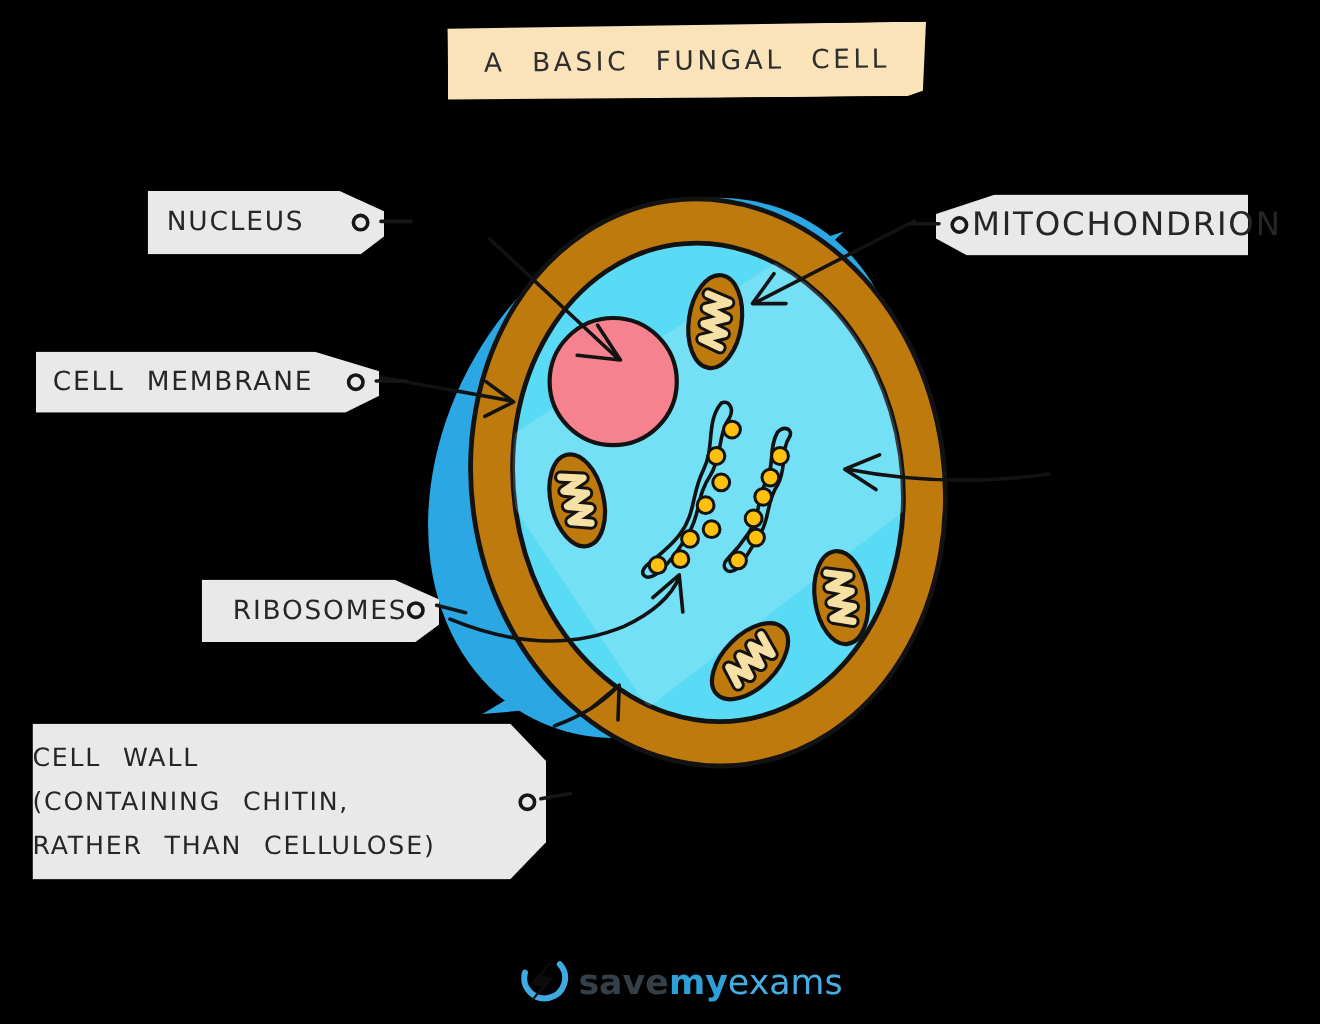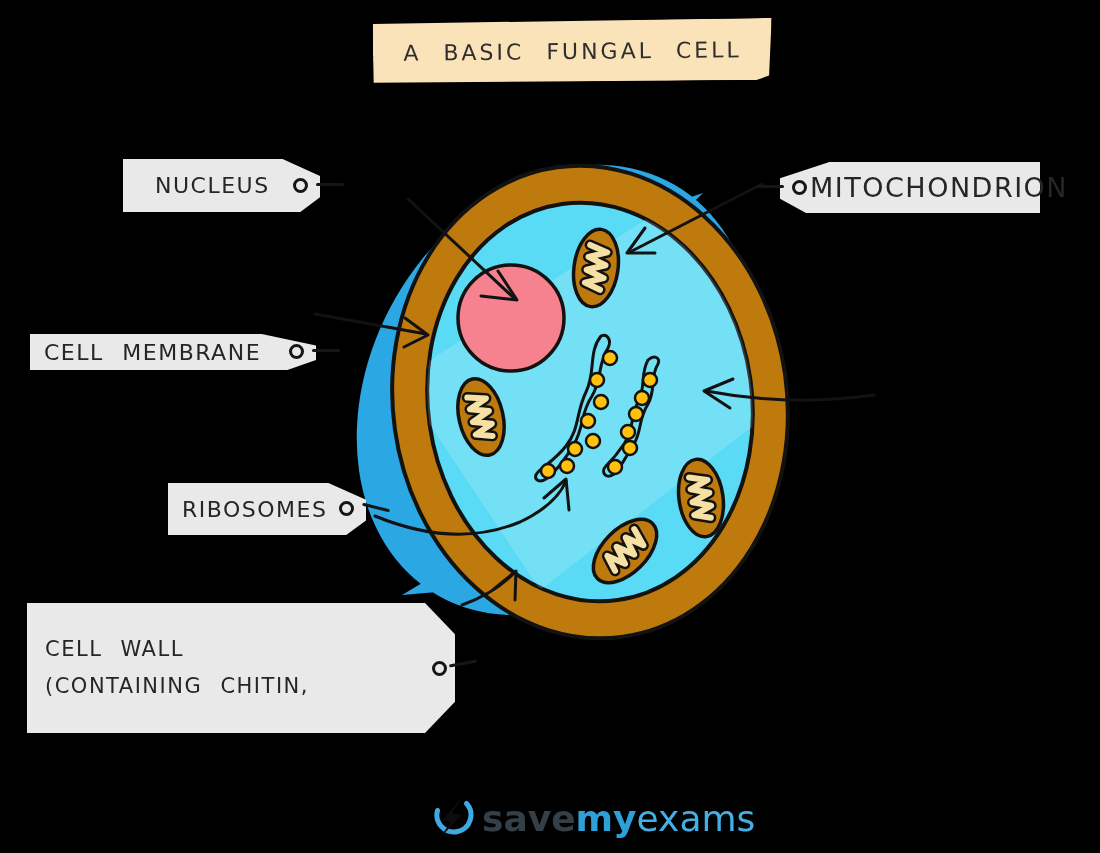--- a/index.html
+++ b/index.html
@@ -24,38 +24,38 @@
   .tag .txt{position:relative;z-index:1;font-size:22px;letter-spacing:1.5px;word-spacing:10px;
             white-space:nowrap;}
   .hole{position:absolute;width:9px;height:9px;border:3px solid #161616;border-radius:50%;
         z-index:2;background:transparent;}
   .tag.point-right .hole{right:12px;top:calc(50% - 8px);}
   .tag.point-left  .hole{left:12px;top:calc(50% - 8px);}
   .string{position:absolute;width:28px;height:3px;background:#161616;z-index:2;border-radius:2px;}
   .tag.point-right .string{right:-24px;top:calc(50% - 3px);}
   .tag.point-left  .string{left:-24px;top:calc(50% - 3px);}
 
-  #label-nucleus  {left:123px;top:159px;width:197px;height:53px;padding-left:32px;box-sizing:border-box;}
-  #label-membrane {left:30px; top:293px;width:286px;height:36px;padding-left:14px;box-sizing:border-box;margin-top:41px;}
-  #label-ribosomes{left:168px;top:483px;width:198px;height:52px;padding-left:14px;box-sizing:border-box;}
+  #label-nucleus  {left:123px;top:159px;width:197px;height:53px;padding-left:16px;box-sizing:border-box;}
+  #label-membrane {left:30px; top:293px;width:286px;height:51px;padding-left:14px;box-sizing:border-box;}
+  #label-ribosomes{left:168px;top:483px;width:198px;height:52px;padding-left:26px;box-sizing:border-box;}
   #label-ribosomes .string{transform:rotate(14deg);}
   #label-mito     {left:780px;top:162px;width:260px;height:51px;padding-left:30px;box-sizing:border-box;}
   #label-mito .txt{font-size:27px;}
   #label-cyto     {left:862px;top:366px;width:202px;height:52px;padding-left:42px;box-sizing:border-box;}
   #label-cyto .string{transform:rotate(10deg);}
   #label-cellwall {left:27px;top:603px;width:428px;height:130px;
                    flex-direction:column;align-items:flex-start;justify-content:center;
-                   padding-left:18px;box-sizing:border-box;}
+                   box-sizing:border-box;}
   #label-cellwall .txt{font-size:21px;line-height:37px;}
   #label-cellwall .hole{right:8px;top:calc(50% - 7px);}
   #label-cellwall .string{right:-22px;top:calc(50% - 6px);transform:rotate(-10deg);}
 
   
   #logo{position:absolute;left:430px;top:794px;display:flex;align-items:center;}
-  #logo .words{margin-left:8px;font-size:36px;letter-spacing:0px;}
+  #logo .words{margin-left:8px;font-size:29px;letter-spacing:0px;}
   #logo .w-save{color:#353f47;font-weight:600;}
   #logo .w-my{color:#2f9fd8;font-weight:700;}
   #logo .w-exams{color:#45aee4;font-weight:400;}
 </style>
 </head>
 <body>
 
 <div id="stage">
 
   <svg id="cell-svg" width="1100" height="853" viewBox="0 0 1100 853">
@@ -159,20 +159,21 @@
 
   <div class="tag point-right" id="label-ribosomes">
     <span class="txt">RIBOSOMES</span>
     <span class="hole"></span>
     <span class="string"></span>
   </div>
 
   <div class="tag point-right-mid" id="label-cellwall">
     <span class="txt">CELL WALL</span>
     <span class="txt">(CONTAINING CHITIN,</span>
+    <span class="txt">RATHER THAN CELLULOSE)</span>
     <span class="hole"></span>
     <span class="string"></span>
   </div>
 
   <div class="tag point-left" id="label-mito">
     <span class="txt">MITOCHONDRION</span>
     <span class="hole"></span>
     <span class="string"></span>
   </div>
 

